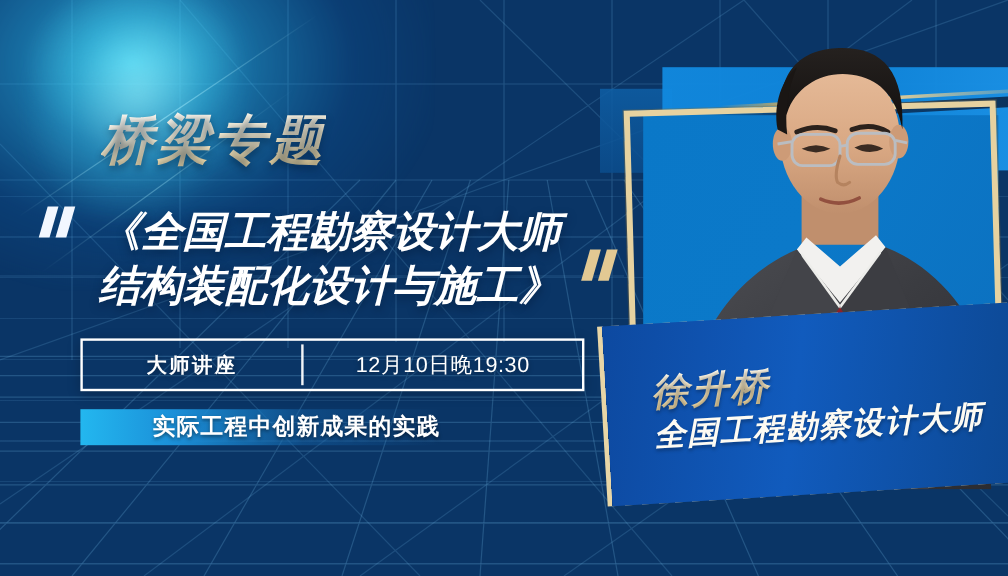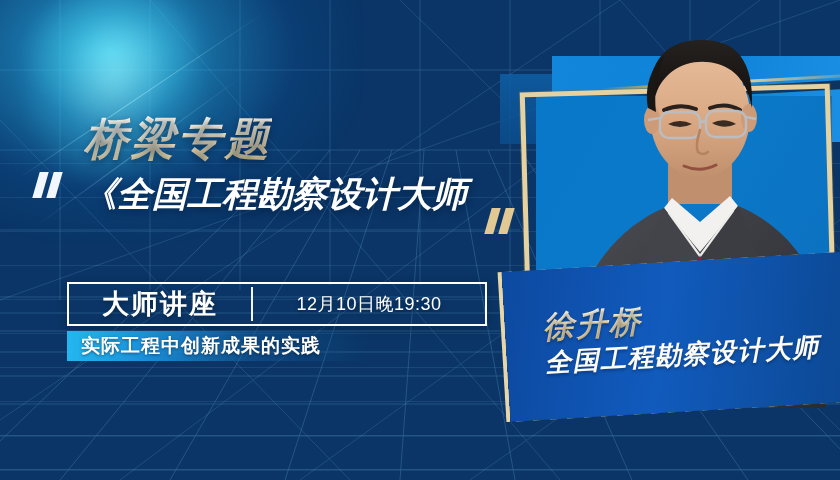--- a/index.html
+++ b/index.html
@@ -105,21 +105,21 @@
     line-height:1.15;
   }
   .speaker-title{
     font-size:26px;font-weight:bold;font-style:italic;letter-spacing:1.5px;
     color:#fdfbf3;line-height:1.25;margin-top:1px;
     text-shadow:0 2px 3px rgba(0,0,0,.30);
   }
 
   
   .topic{
-    position:absolute;left:84px;top:110px;
+    position:absolute;left:84px;top:88px;
     font-size:44px;font-weight:bold;font-style:italic;letter-spacing:3px;
     background:linear-gradient(175deg,#ffffff 0%,#fbf3dd 38%,#f0dcac 70%,#e4c98c 100%);
     -webkit-background-clip:text;background-clip:text;-webkit-text-fill-color:transparent;
     color:#f3e3bb;
     text-shadow:0 3px 6px rgba(2,24,52,.45);
     white-space:nowrap;
   }
 
   .quote-left{
     position:absolute;left:36px;top:172px;
@@ -148,32 +148,32 @@
     border:2px solid #ffffff;
     display:flex;align-items:stretch;
     box-sizing:border-box;
     box-shadow:0 2px 10px rgba(0,0,0,.22);
   }
   .masterbox .cell{display:flex;align-items:center;justify-content:center;}
   .mb-left{width:182px;}
   .mb-div{width:2px;background:#ffffff;opacity:.95;margin:3px 0;}
   .mb-right{flex:1;}
   .mb-left-label{
-    font-size:27px;font-weight:bold;color:#ffffff;letter-spacing:2px;
+    font-size:17px;font-weight:bold;color:#ffffff;letter-spacing:2px;
     text-shadow:0 2px 4px rgba(0,0,0,.35);
   }
   .mb-right-label{
     font-size:18px;color:#ffffff;letter-spacing:0.5px;font-weight:normal;
     text-shadow:0 2px 4px rgba(0,0,0,.35);
   }
 
   .subbar{
-    position:absolute;left:67px;top:331px;width:300px;height:30px;
+    position:absolute;left:67px;top:341px;width:300px;height:30px;
     background:linear-gradient(90deg,#23b7ef 0%,#1b8fd8 26%,rgba(20,100,170,.45) 62%,rgba(15,75,140,0) 100%);
-    display:flex;align-items:center;
+    display:flex;align-items:center;justify-content:flex-end;
   }
   .subbar-label{
     padding-left:14px;font-size:19px;font-weight:bold;color:#ffffff;letter-spacing:1px;
     text-shadow:0 1px 3px rgba(0,0,0,.45);
   }
 </style>
 </head>
 <body>
 
 <div id="poster">
@@ -315,20 +315,21 @@
   </div>
 
   <div class="topic">桥梁专题</div>
 
   <div class="quote-left">
     <span class="qmark"></span><span class="qmark"></span>
   </div>
 
   <div class="maintitle">
     <span class="ln">《全国工程勘察设计大师</span>
+    <span class="ln">结构装配化设计与施工》</span>
   </div>
 
   <div class="quote-right">
     <span class="qmark"></span><span class="qmark"></span>
   </div>
 
   <div class="masterbox">
     <div class="cell mb-left">
       <span class="mb-left-label">大师讲座</span>
     </div>

